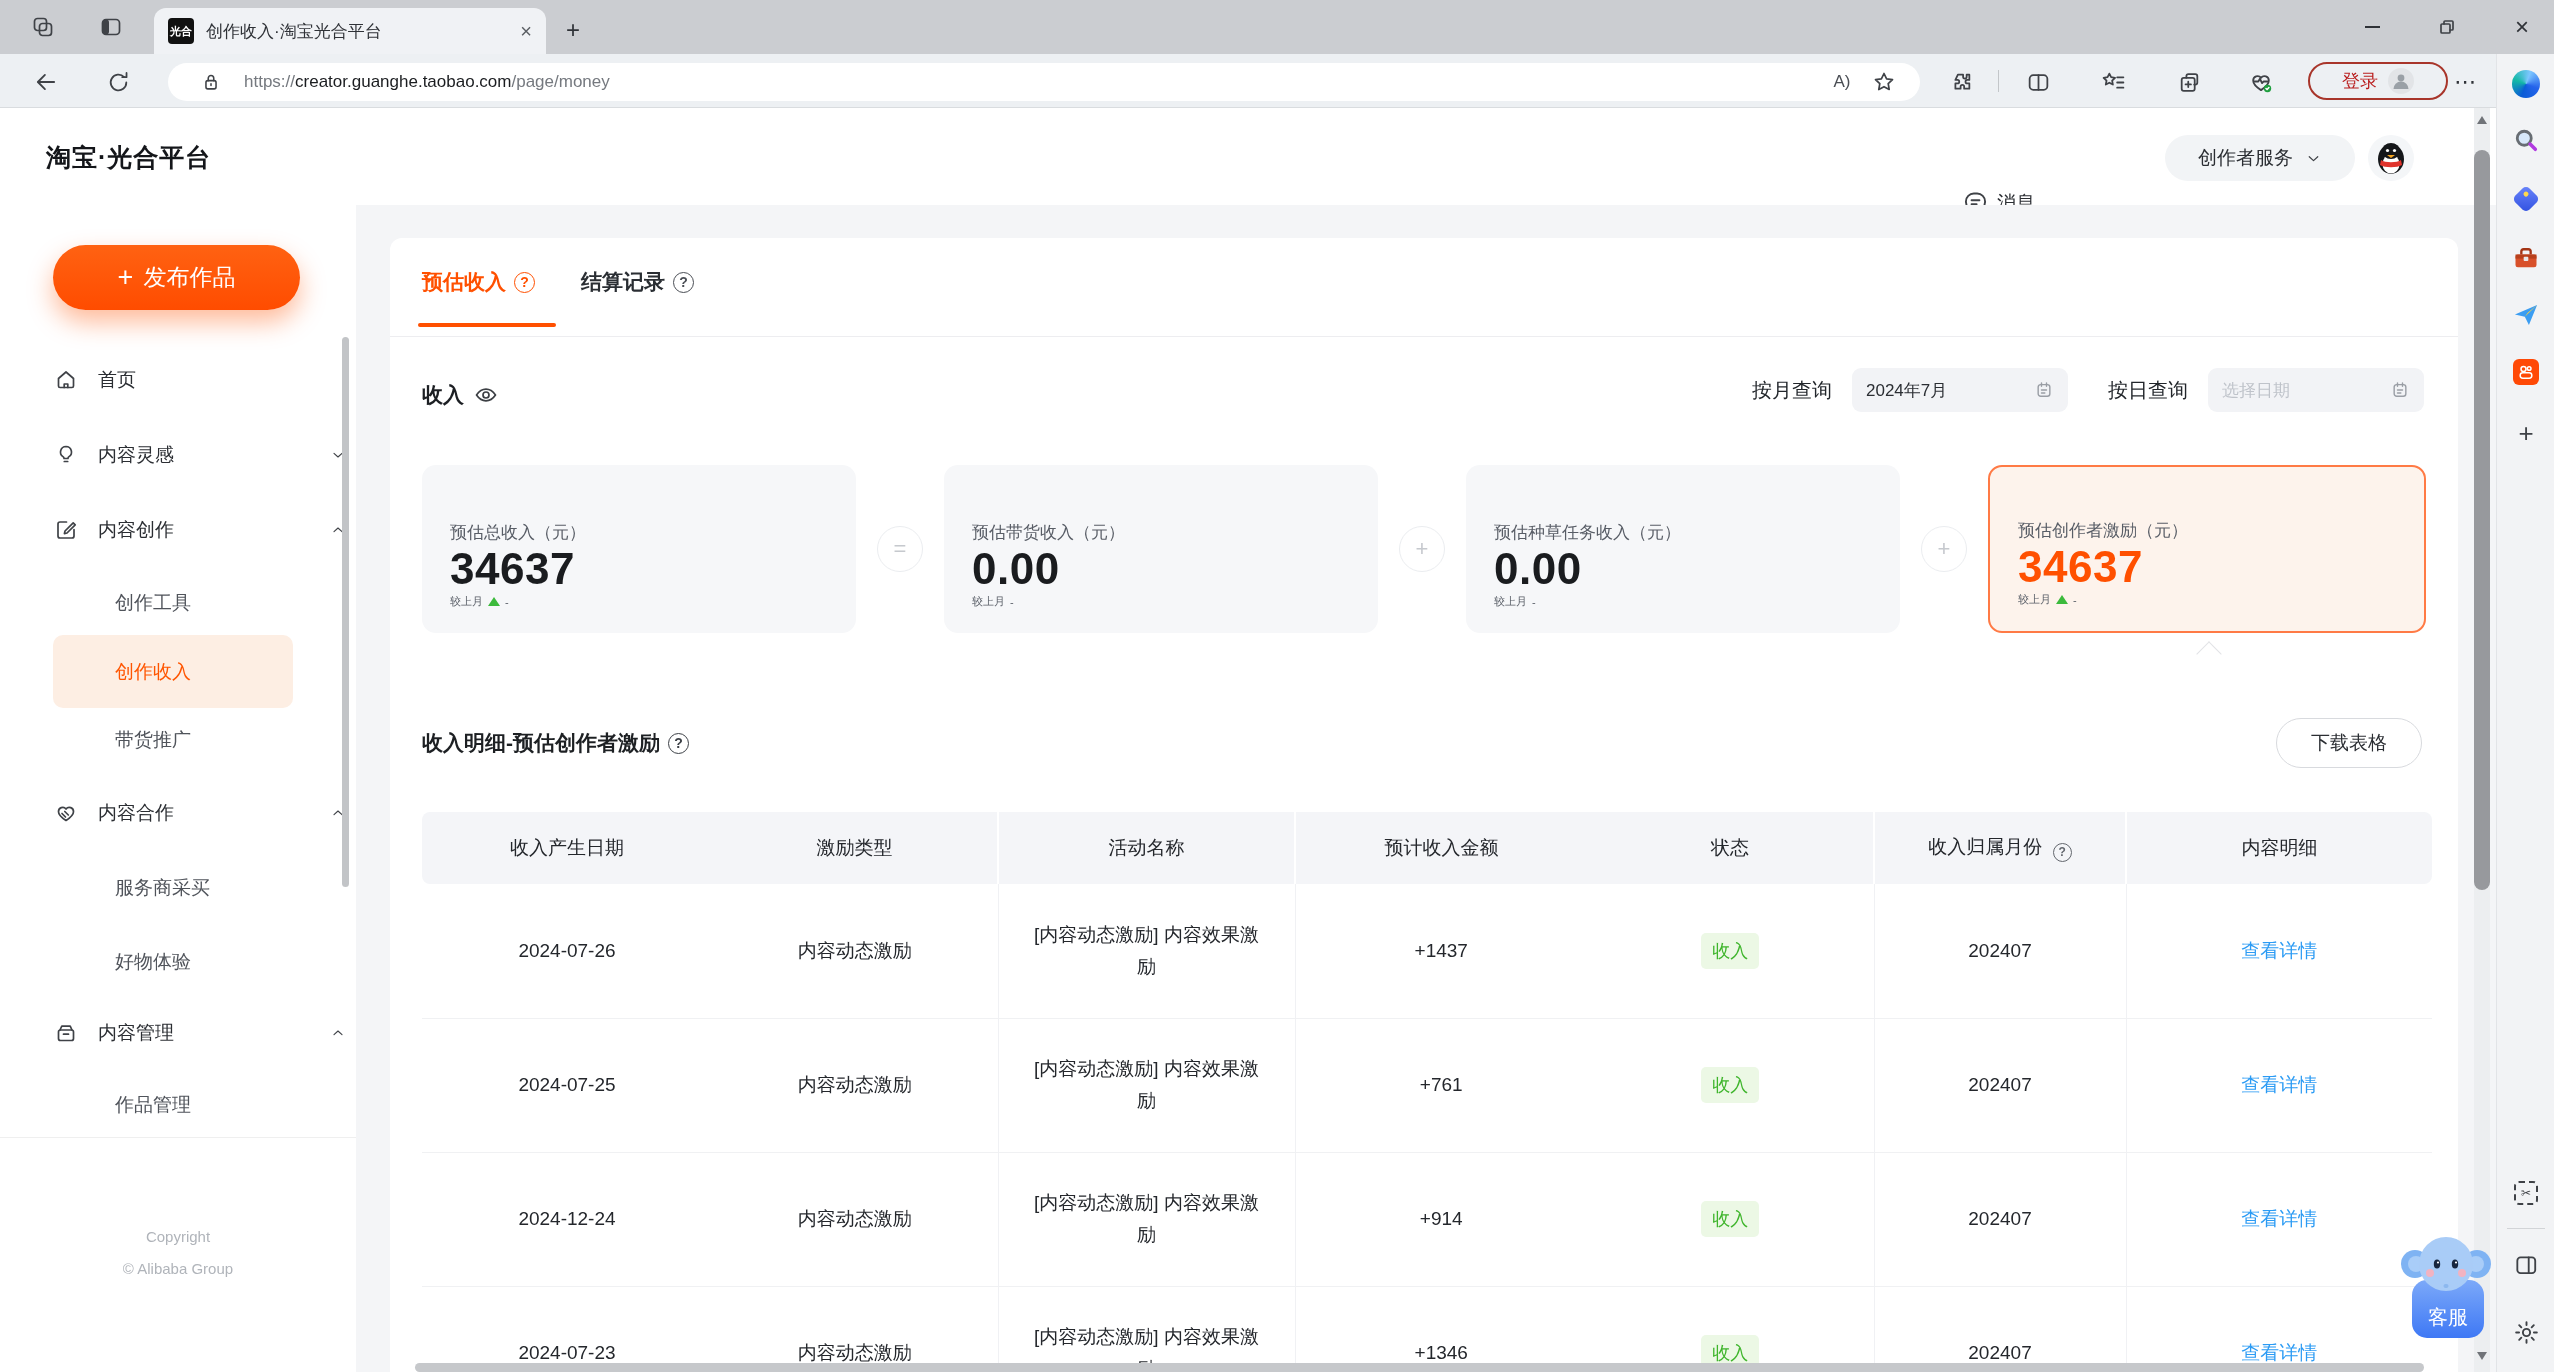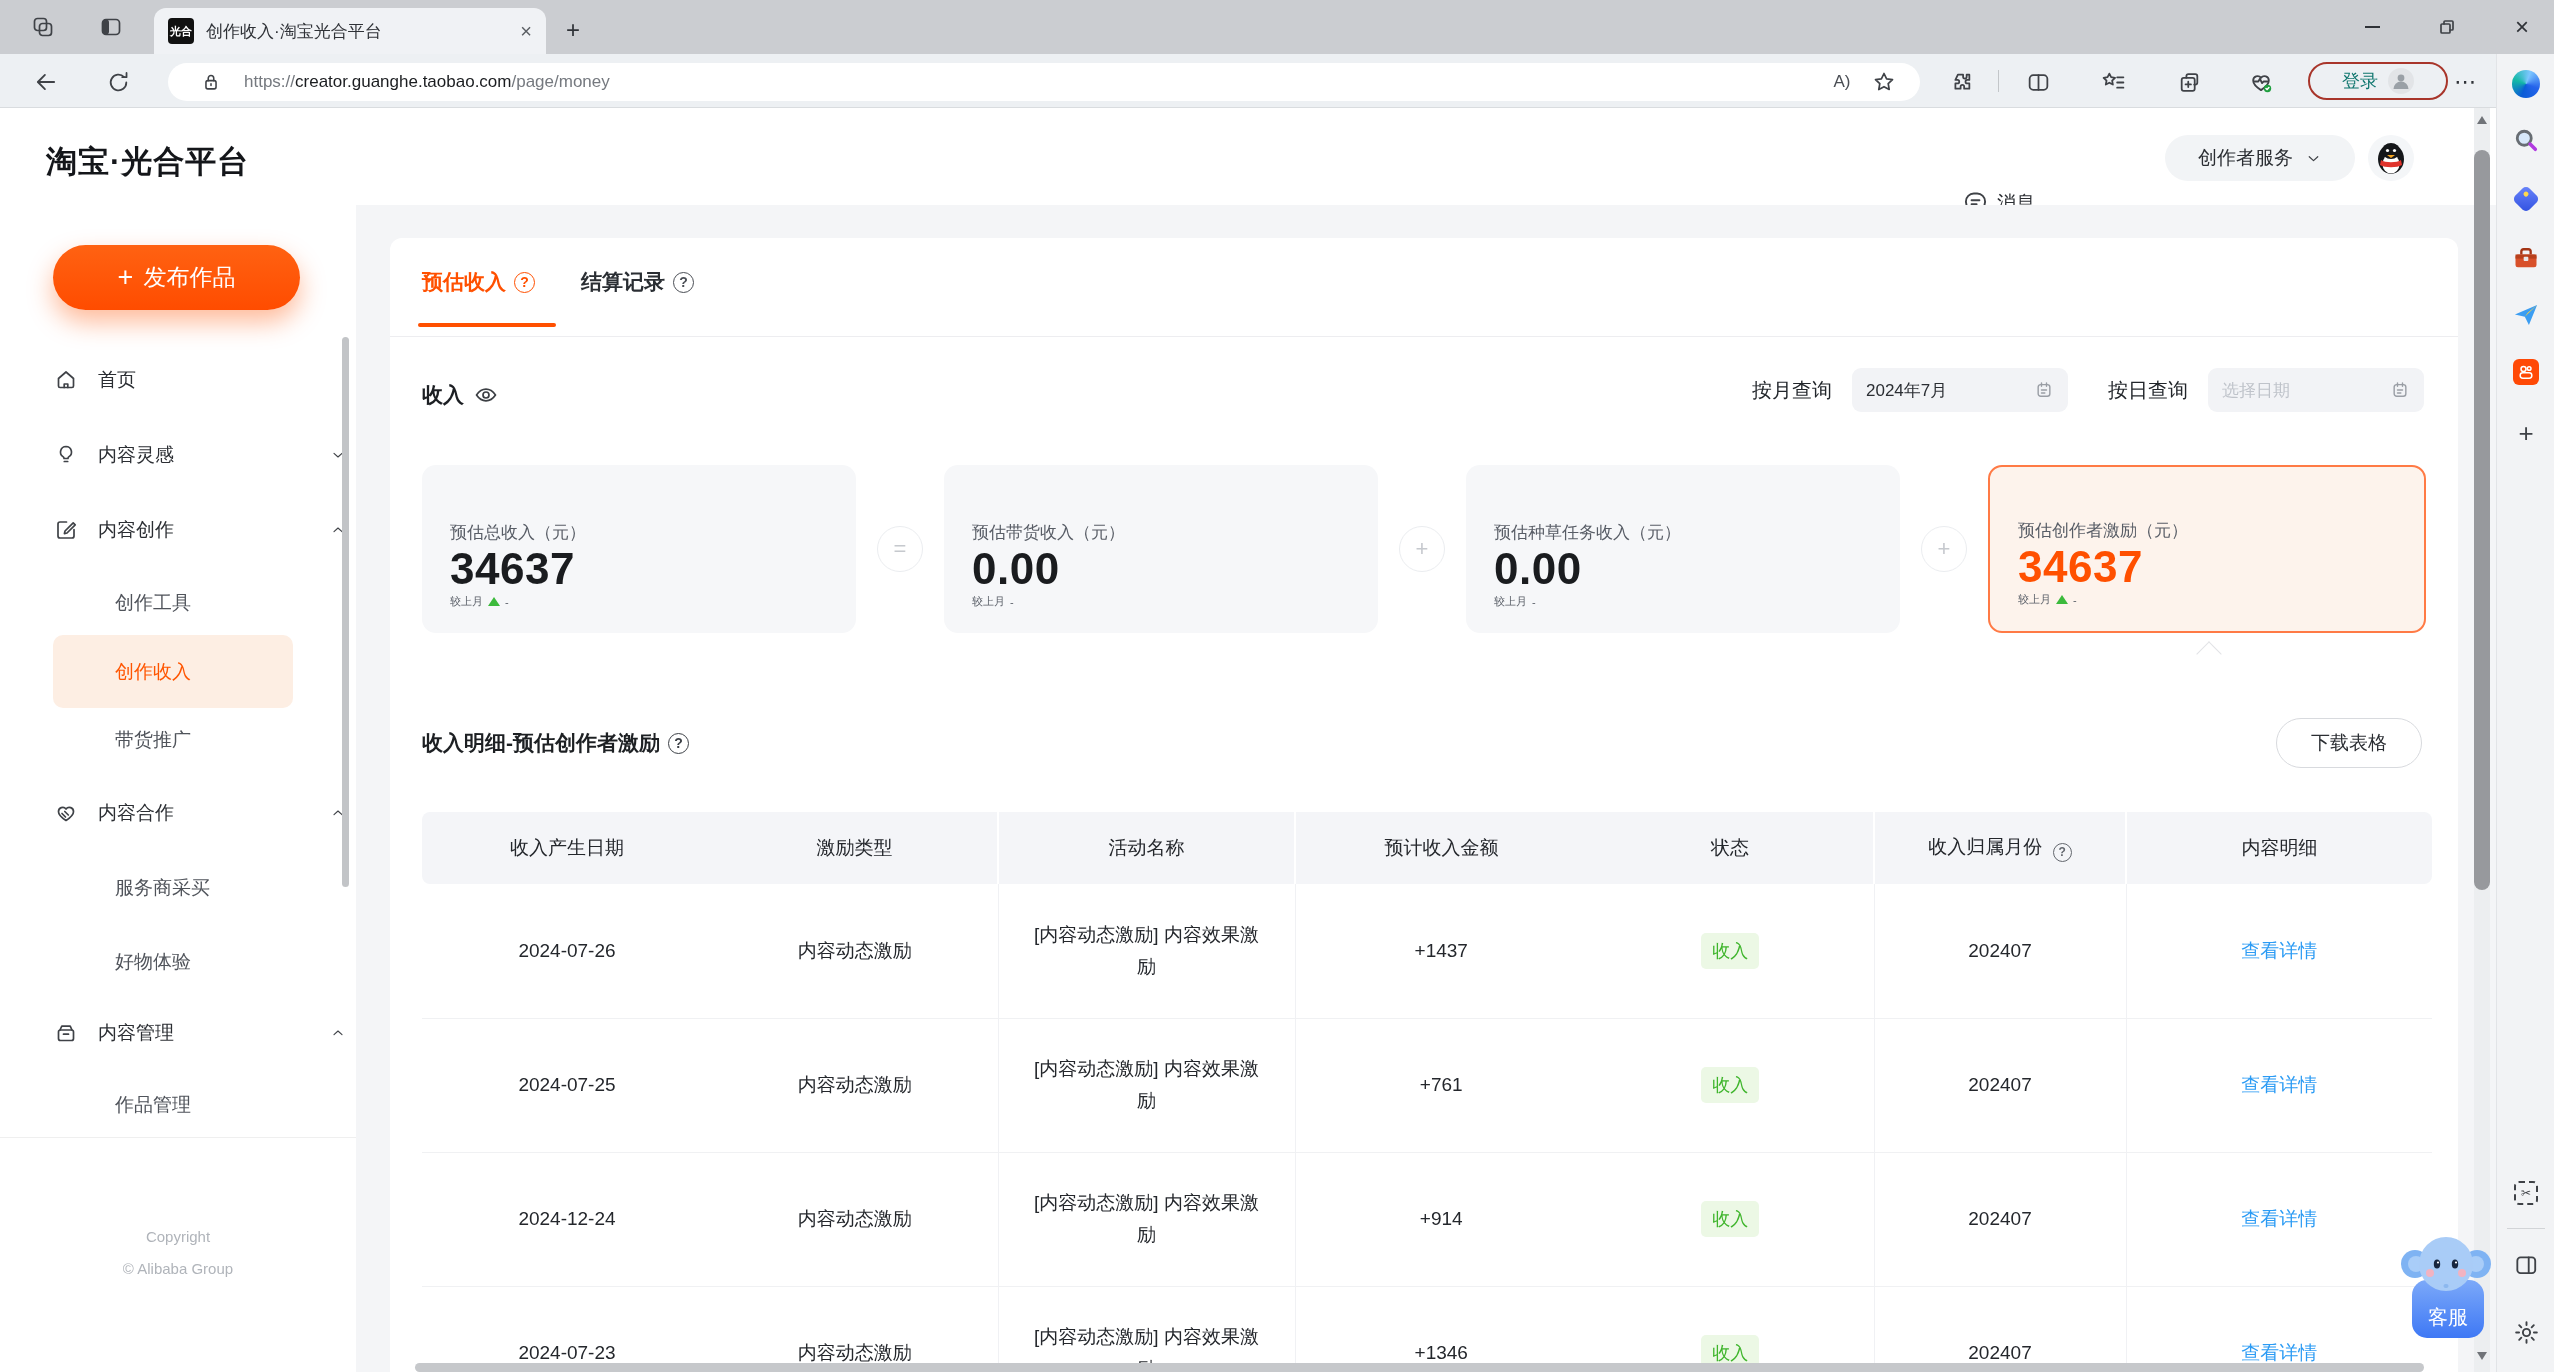--- a/index.html
+++ b/index.html
@@ -39,21 +39,21 @@
              background:conic-gradient(from 200deg,#0b5cd6,#14b8a6,#7cc6ff,#2563eb,#0b5cd6); }
   .tagic { width:20px; height:20px; border-radius:5px; background:linear-gradient(135deg,#6b86fb,#2f4fe0);
            transform:rotate(45deg); position:relative; }
   .tagic::after { content:""; position:absolute; left:4px; top:4px; width:5px; height:5px; border-radius:50%; background:#ffd84d; }
   .kuai { width:26px; height:26px; border-radius:6px; background:#ff4906; display:flex; align-items:center; justify-content:center; }
   .snip { width:24px; height:24px; border:2px dashed #3f4247; border-radius:5px; font-size:12px; color:#3f4247;
           display:flex; align-items:center; justify-content:center; }
 
   
   .site-header { position:absolute; left:0; top:108px; width:2496px; height:97px; background:#fff; }
-  .logo { position:absolute; left:46px; top:33px; font-size:31px; font-weight:800; color:#14161a; letter-spacing:1px; }
+  .logo { position:absolute; left:46px; top:33px; font-size:25px; font-weight:800; color:#14161a; letter-spacing:1px; }
   .hdr-msg { position:absolute; left:1962px; top:34px; display:flex; align-items:center; gap:8px;
              font-size:19px; color:#2b2e33;margin-top:47px; }
   .svc-pill { position:absolute; left:2165px; top:27px; width:190px; height:46px; background:#f2f4f6;
               border-radius:23px; display:flex; align-items:center; justify-content:center; gap:12px;
               font-size:19px; color:#2b2e33; }
   .qq-avatar { position:absolute; left:2368px; top:27px; width:46px; height:46px; border-radius:50%;
                background:#f4f6f8; overflow:hidden; display:flex; align-items:center; justify-content:center; }
 
   
   .left-nav { position:absolute; left:0; top:205px; width:356px; height:1167px; background:#fff; }
@@ -225,21 +225,21 @@
     </span>
     <span class="ic tbic" style="left:2248px">
       <svg class="sv" width="26" height="26" viewBox="0 0 24 24">
           <path d="M12 19.5c-4-2.7-7.2-5.4-7.2-8.7A4 4 0 0 1 12 8.2a4 4 0 0 1 7.2 2.6c0 3.3-3.2 6-7.2 8.7z"></path>
           <path d="M6 11.5h3.5l1.5-2.5 2 4 1.5-1.5H18"></path>
           <circle cx="18" cy="18" r="3.4" fill="#1e9e3e" stroke="none"></circle>
           <path d="M16.6 18l1 1 1.7-1.9" stroke="#fff" stroke-width="1.4"></path>
         </svg>
     </span>
     <div class="login-pill">
-      <span style="font-size:18px;color:#0f766e">登录</span>
+      <span style="font-size:18px;color:#b91c1c">登录</span>
       <span class="avatar-sm ic">
         <svg width="24" height="24" viewBox="0 0 24 24">
             <circle cx="12" cy="9" r="3.4" fill="#9aa0a6"></circle>
             <path d="M4.5 20a7.5 7.5 0 0 1 15 0z" fill="#9aa0a6"></path>
           </svg>
       </span>
     </div>
     <span class="ic tbic" style="left:2452px;font-size:22px;color:#2f3237">⋯</span>
   </div>
 

